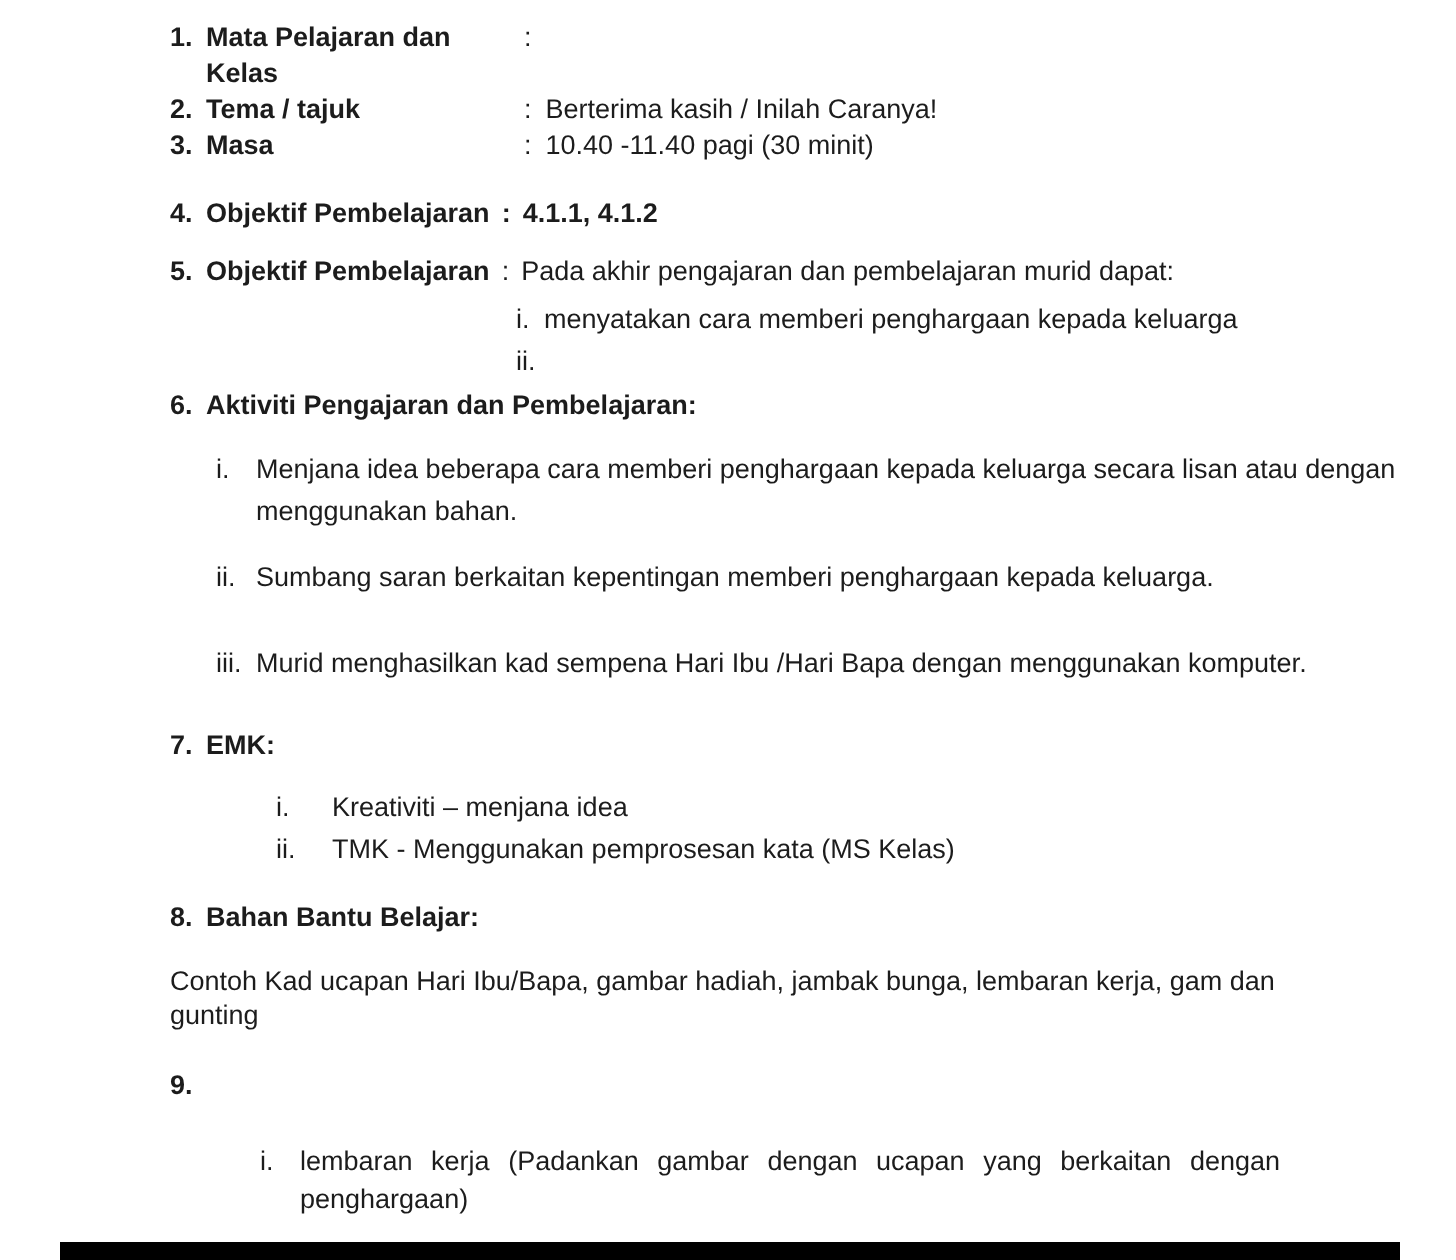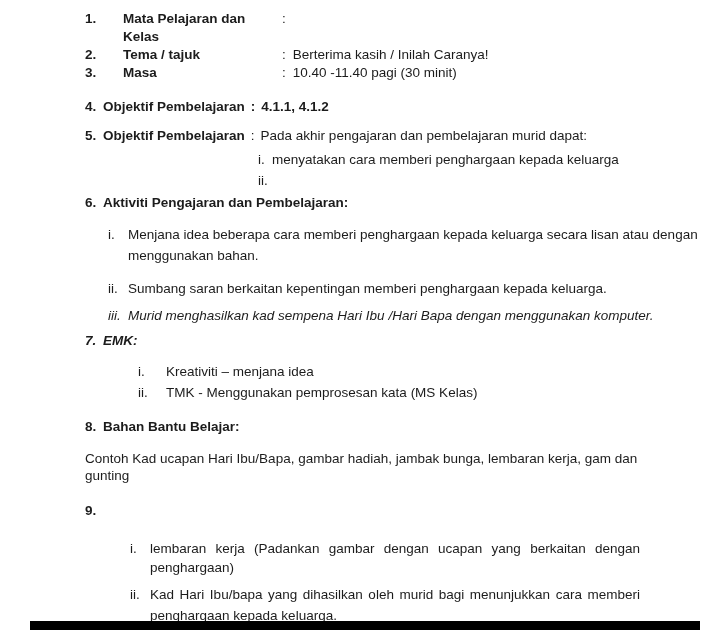--- a/index.html
+++ b/index.html
@@ -10,21 +10,21 @@
     overflow:hidden;
     font-family:"Liberation Sans","DejaVu Sans",sans-serif;
     font-size:13.5px;
     color:#1c1c1c;
   }
   .content{padding:10px 30px 0 85px;}
   .b{font-weight:bold;}
   .row{display:flex;align-items:baseline;}
   .kv{line-height:18px;}
   .kv .num{width:18px;flex:0 0 18px;}
-  .kv .lbl{width:159px;flex:0 0 159px;margin-left:20px;}
+  .kv .lbl{width:159px;flex:0 0 159px;}
   .kv .v{margin-left:7px;}
   .sec{line-height:18px;display:flex;}
   .sec .num{width:18px;flex:0 0 18px;}
   .sec .sep{margin-left:6px;}
   .sec .v{margin-left:6px;text-align:center;}
   .sub{display:flex;line-height:21px;}
   
   .sub5{margin-left:173px;}
   .sub5 .mk{width:14px;flex:0 0 14px;}
   .sub5 .tx{max-width:352px;}
@@ -35,21 +35,21 @@
   
   .sub7{margin-left:53px;}
   .sub7 .mk{width:28px;flex:0 0 28px;}
   
   .para8{line-height:17px;width:570px;}
   
   .sub9{margin-left:45px;}
   .sub9 .mk{width:20px;flex:0 0 20px;}
   .sub9 .tx{width:490px;text-align:justify;}
   .mt16{margin-top:16px;} .mt11{margin-top:11px;} .mt4{margin-top:4px;}
-  .mt3{margin-top:3px;} .mt12{margin-top:12px;} .mt10{margin-top:6px;font-style:italic;}
+  .mt3{margin-top:3px;} .mt12{margin-top:12px;} .mt10{margin-top:22px;}
   .mt15{margin-top:15px;} .mt14{margin-top:14px;} .mt18{margin-top:18px;}
   .mt19{margin-top:19px;} .mt7{margin-top:7px;}
   .lh19{line-height:19px;}
   .bottom-bar{position:absolute;left:30px;right:28px;bottom:0;height:9px;background:#000000;}
 </style>
 </head>
 <body>
 
 <div class="page">
   <div class="content">

